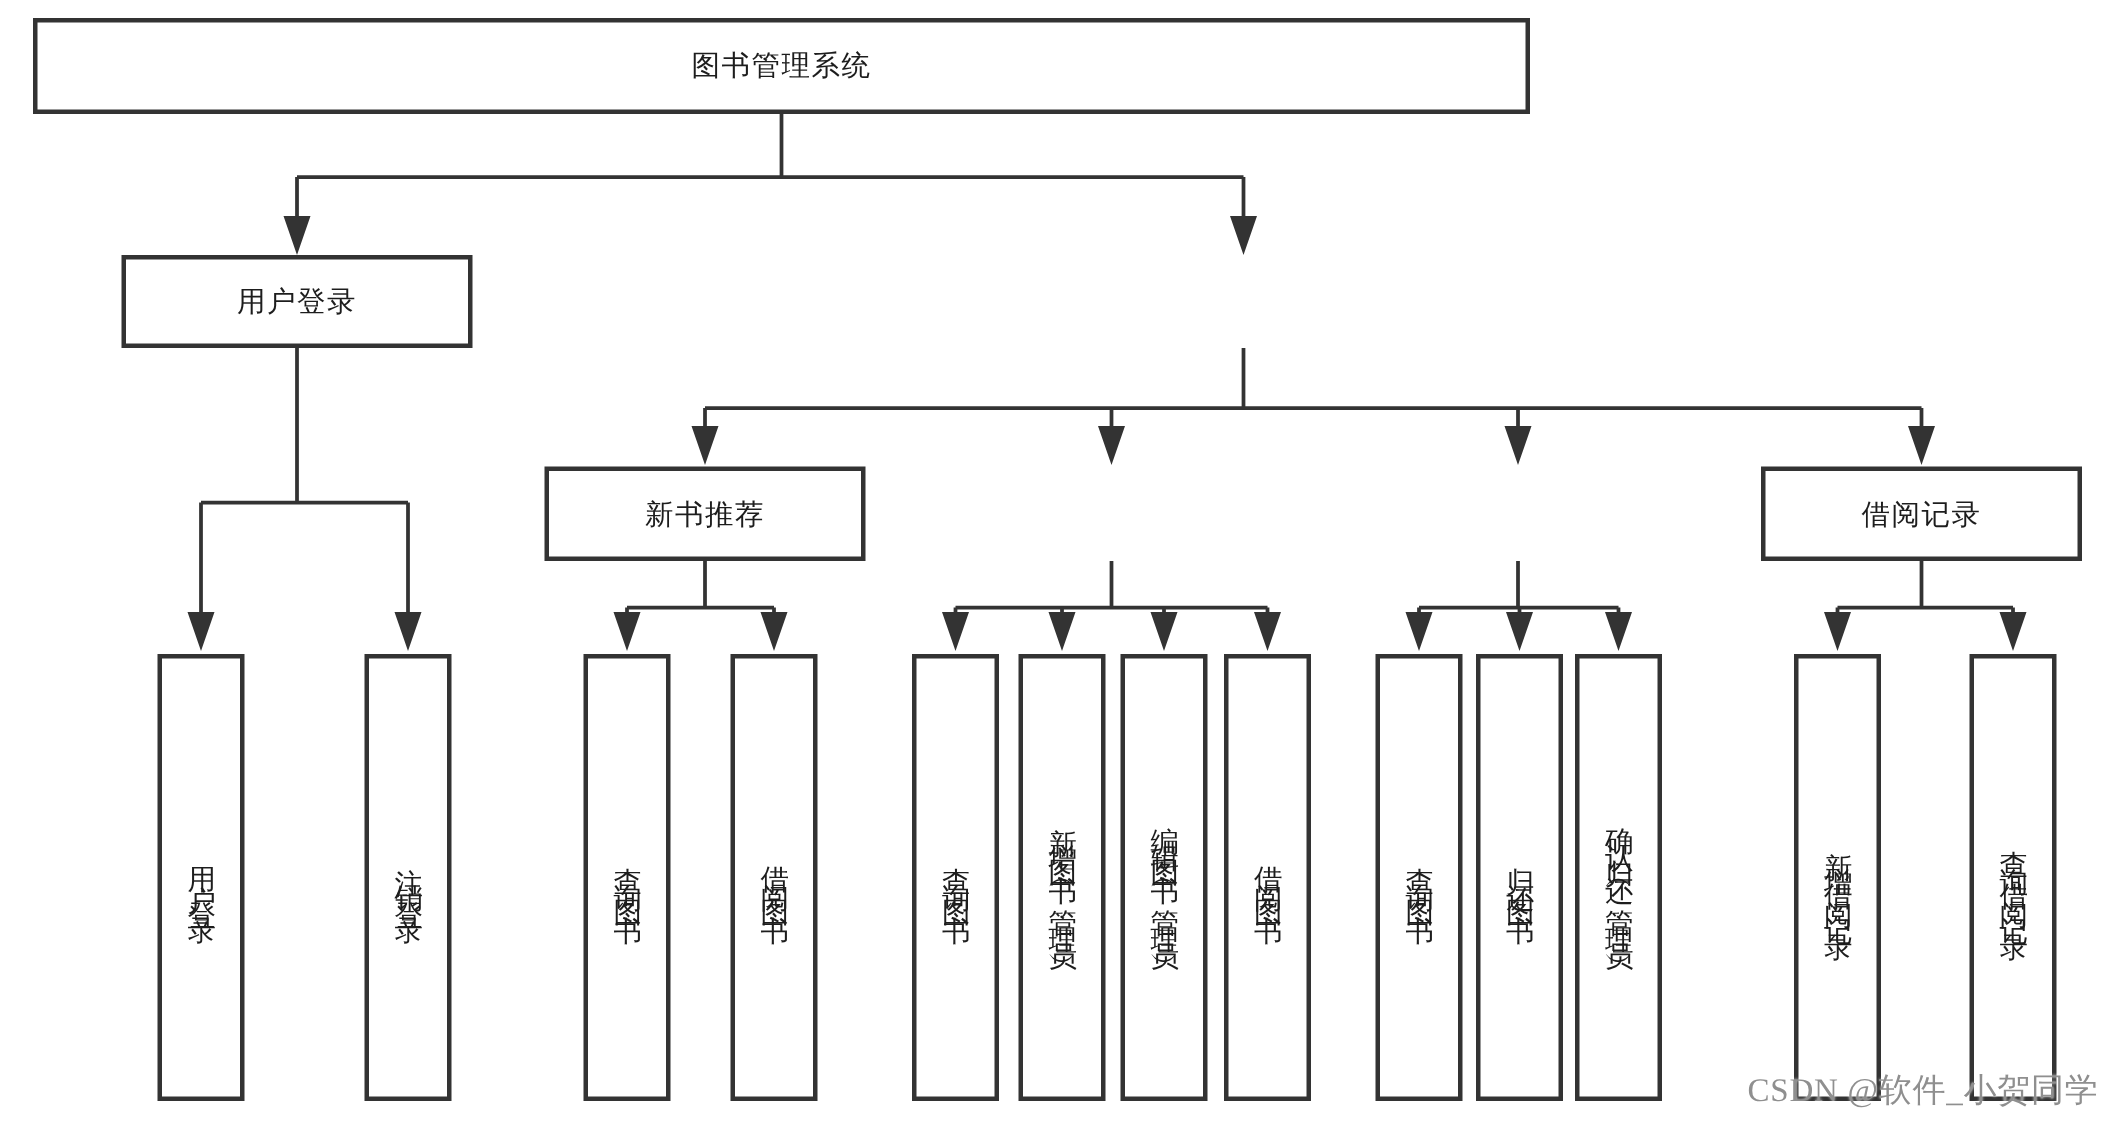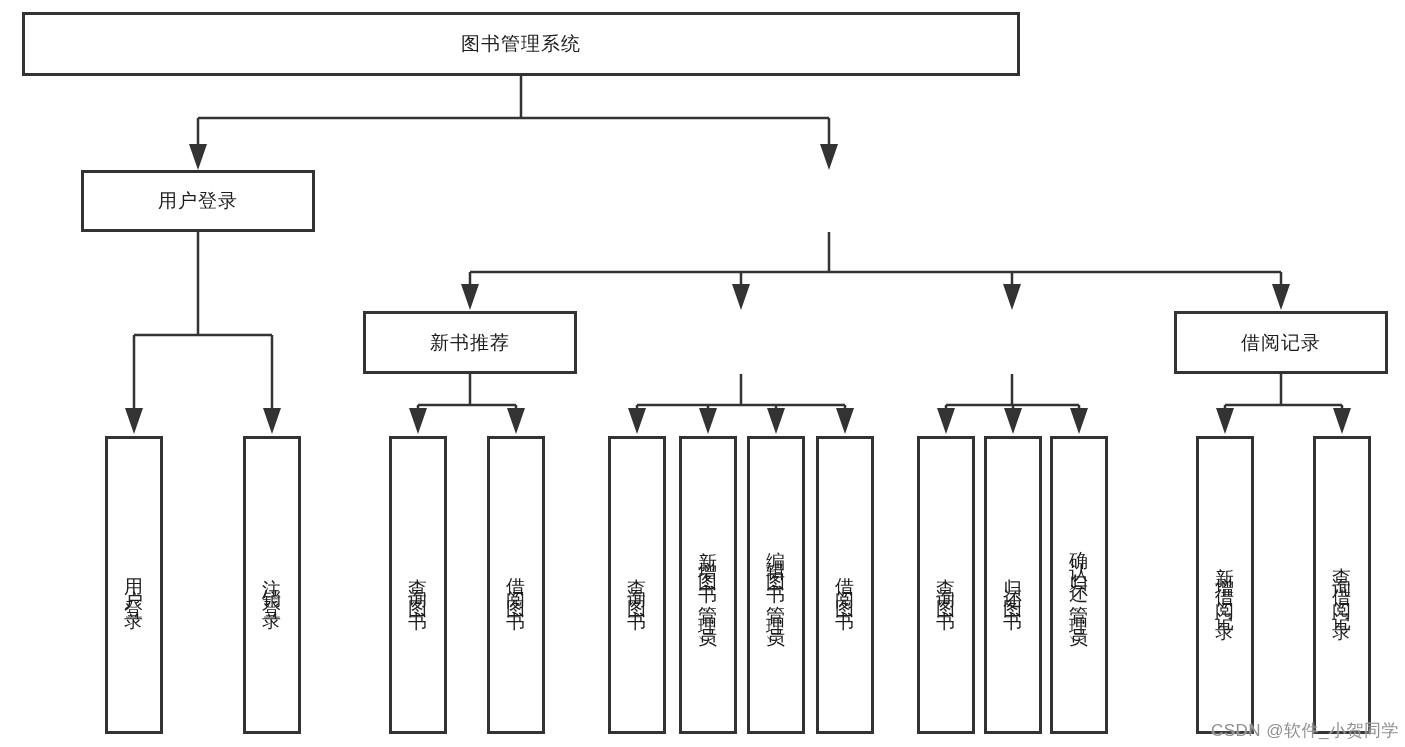--- a/index.html
+++ b/index.html
@@ -54,25 +54,26 @@
     writing-mode:vertical-rl;
     text-orientation:mixed;
     letter-spacing:11px;
     line-height:1;
     white-space:nowrap;
   }
   .watermark{
     position:absolute;
     right:6px;
     bottom:5px;
-    font-size:17px;
+    font-size:22px;
     letter-spacing:0.5px;
     color:var(--watermark);
     text-shadow:0 0 2px rgba(255,255,255,0.9);
     z-index:5;
+    font-family:Liberation Serif, serif;
   }
 </style>
 </head>
 <body>
 
 <div class="canvas">
 
   <svg class="connectors" viewBox="0 0 1405 747" xmlns="http://www.w3.org/2000/svg">
     <path class="lines" d="
       M521 64 V118 M198 118 H829 M198 118 V146 M829 118 V146

